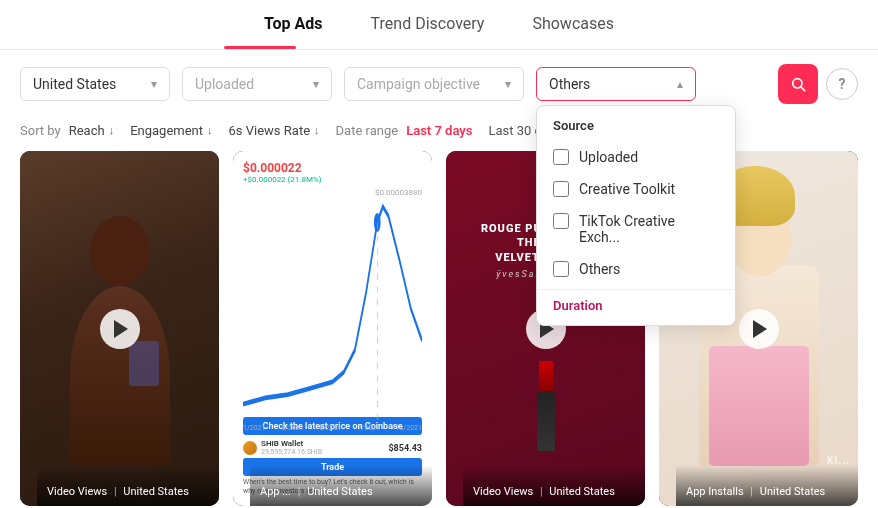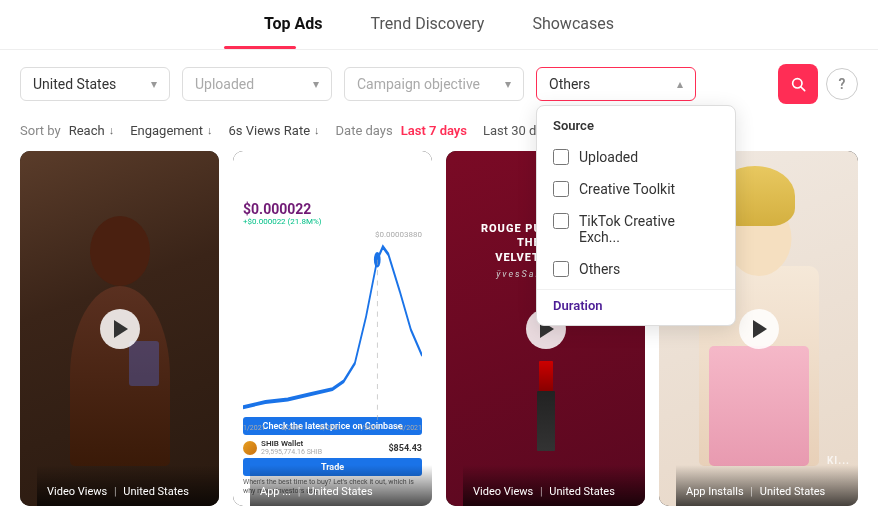--- a/index.html
+++ b/index.html
@@ -94,21 +94,21 @@
     .dropdown-item input[type="checkbox"] {
       width: 16px;
       height: 16px;
       border: 1.5px solid #ccc;
       border-radius: 3px;
       cursor: pointer;
     }
     .dropdown-divider {
       font-size: 13px;
       font-weight: 600;
-      color: #4c1d95;
+      color: #be185d;
       padding: 8px 16px 4px;
       margin-top: 4px;
       border-top: 1px solid #f0f0f0;
     }
 
     
     .search-btn {
       background: #ff2d55;
       border: none;
       border-radius: 8px;
@@ -195,21 +195,21 @@
       background: #fff;
       width: 100%;
       height: 100%;
       position: relative;
       display: flex;
       flex-direction: column;
       padding: 10px;
       overflow: hidden;
     }
     .crypto-date { font-size: 9px; color: #666; }
-    .crypto-price { font-size: 14px; font-weight: 700; color: #701a75; margin-top: 40px; }
+    .crypto-price { font-size: 12px; font-weight: 700; color: #ef4444; }
     .crypto-change { font-size: 8px; color: #00c087; }
     .chart-area {
       flex: 1;
       position: relative;
       margin: 4px 0;
     }
     .chart-svg { width: 100%; height: 100%; }
     .cta-box {
       background: #1a73e8;
       color: #fff;
@@ -415,21 +415,21 @@
     <span class="sort-arrow">↓</span>
   </div>
   <div class="sort-option">
     <span>Engagement</span>
     <span class="sort-arrow">↓</span>
   </div>
   <div class="sort-option">
     <span>6s Views Rate</span>
     <span class="sort-arrow">↓</span>
   </div>
-  <span class="date-range-label">Date days</span>
+  <span class="date-range-label">Date range</span>
   <div class="date-option active">Last 7 days</div>
   <div class="date-option inactive">Last 30 days</div>
 </div>
 
 <div class="video-grid">
 
   <div class="video-card">
     <div class="card-bg-1">
 
       <div style="position:absolute; bottom:40px; left:50%; transform:translateX(-50%); width:100px; height:180px; background:linear-gradient(180deg,#5a3020 0%,#3a1a08 100%); border-radius:50% 50% 5px 5px;"></div>

